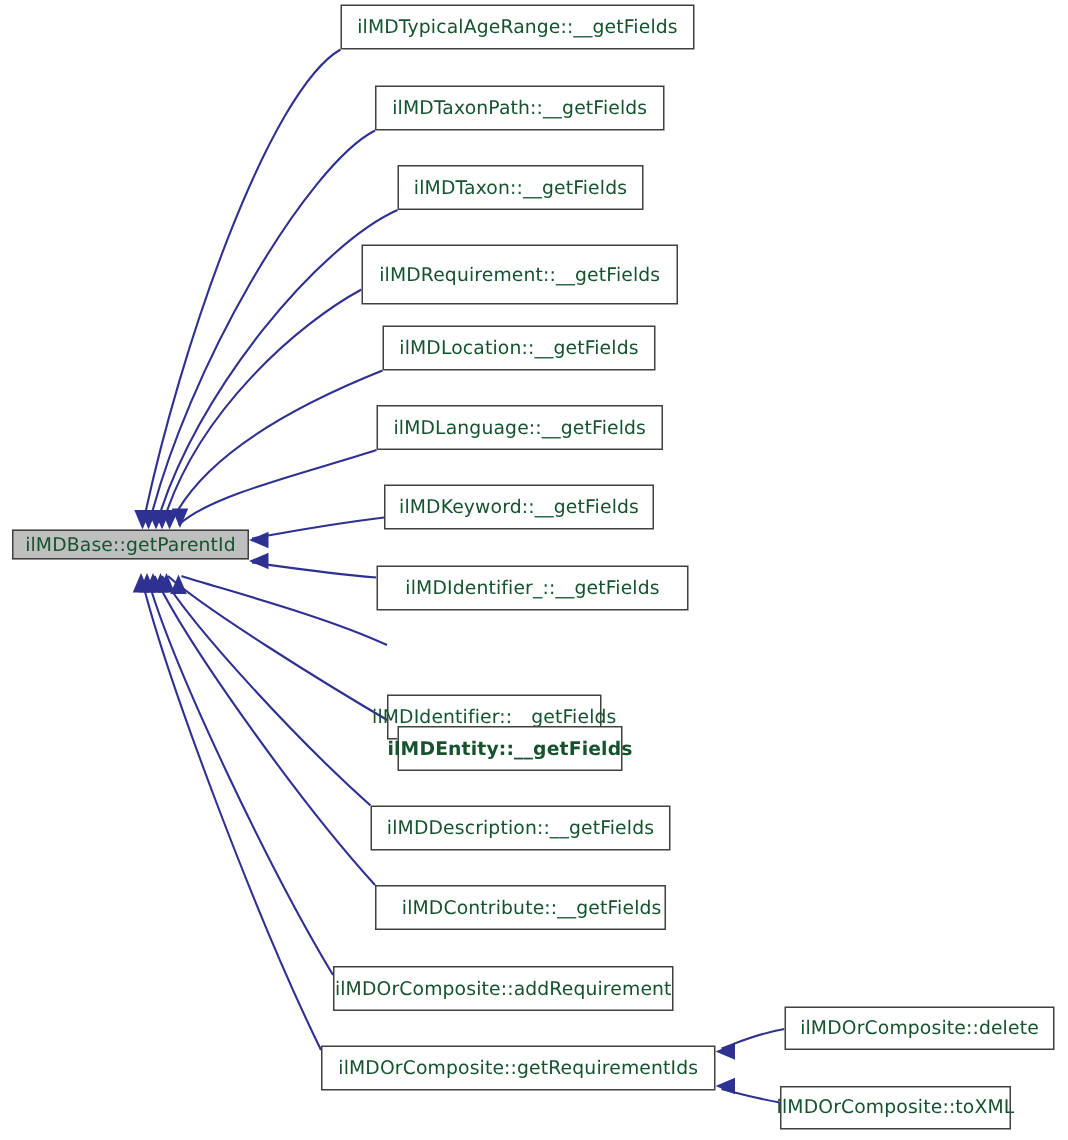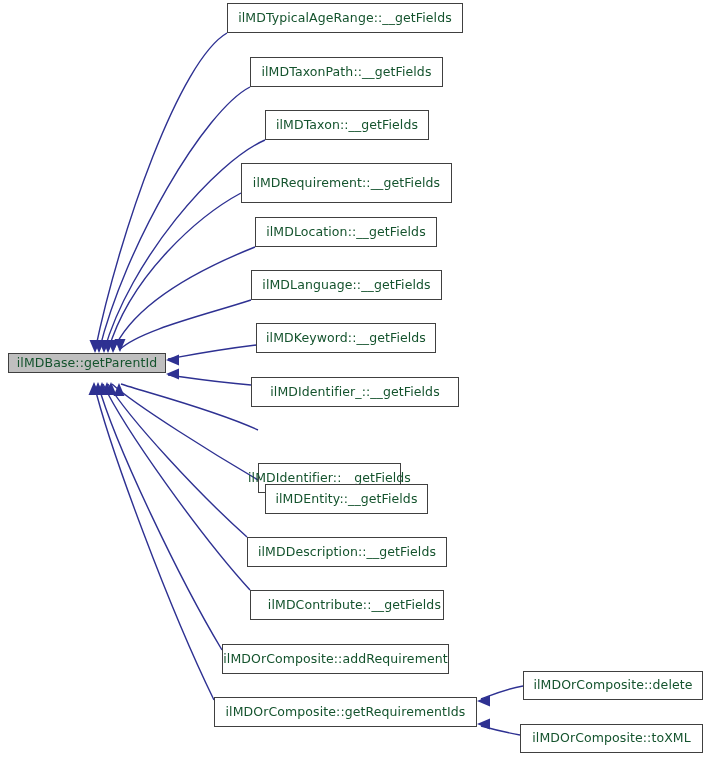--- a/index.html
+++ b/index.html
@@ -116,36 +116,36 @@
       </div>
       <div class="node" style="left: 256px; top: 323px; width: 180px; height: 30px;">
         <span class="node-label">ilMDKeyword::__getFields</span>
       </div>
       <div class="node" style="left: 251px; top: 377px; width: 208px; height: 30px;">
         <span class="node-label">ilMDIdentifier_::__getFields</span>
       </div>
       <div class="node" style="left: 258px; top: 429px; width: 143px; height: 30px; margin-top: 34px;">
         <span class="node-label">ilMDIdentifier::__getFields</span>
       </div>
-      <div class="node" style="left: 265px; top: 484px; width: 163px; height: 30px;">
+      <div class="node" style="left: 265px; top: 484px; width: 150px; height: 30px; font-weight: bold;">
         <span class="node-label">ilMDEntity::__getFields</span>
       </div>
       <div class="node" style="left: 247px; top: 537px; width: 200px; height: 30px;">
         <span class="node-label">ilMDDescription::__getFields</span>
       </div>
       <div class="node" style="left: 250px; top: 590px; width: 194px; height: 30px; justify-content: flex-end;">
         <span class="node-label">ilMDContribute::__getFields</span>
       </div>
       <div class="node" style="left: 222px; top: 644px; width: 227px; height: 30px;">
         <span class="node-label">ilMDOrComposite::addRequirement</span>
       </div>
       <div class="node" style="left: 214px; top: 697px; width: 263px; height: 30px;">
         <span class="node-label">ilMDOrComposite::getRequirementIds</span>
       </div>
       <div class="node" style="left: 523px; top: 671px; width: 180px; height: 29px;">
         <span class="node-label">ilMDOrComposite::delete</span>
       </div>
-      <div class="node" style="left: 520px; top: 724px; width: 183px; height: 29px;">
+      <div class="node" style="left: 520px; top: 724px; width: 154px; height: 29px;">
         <span class="node-label">ilMDOrComposite::toXML</span>
       </div>
     </div>
 
 </div>
 
 </body></html>

